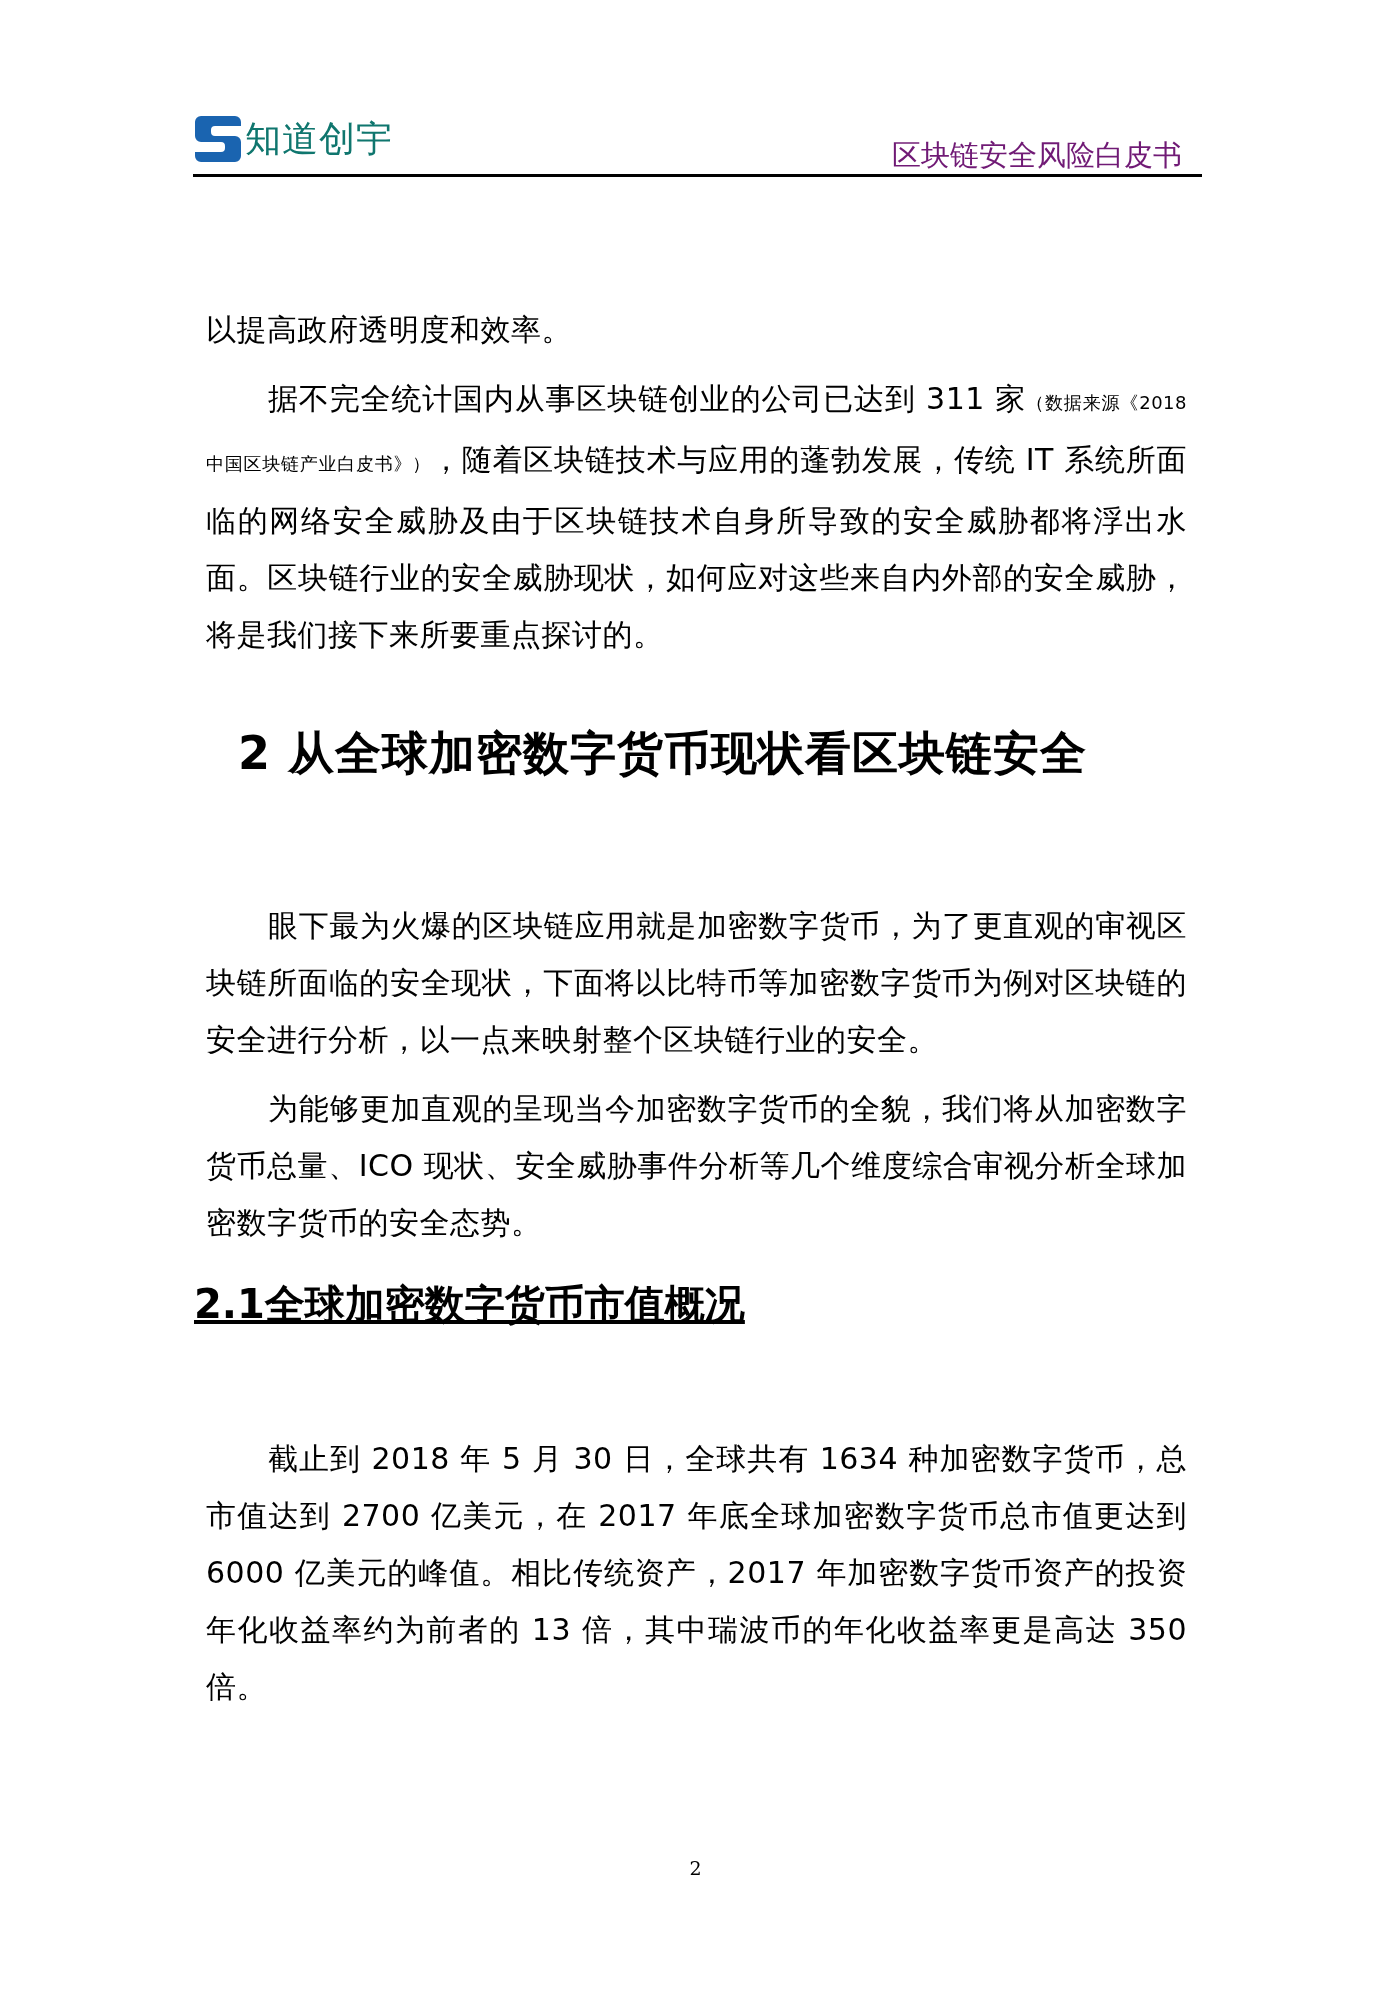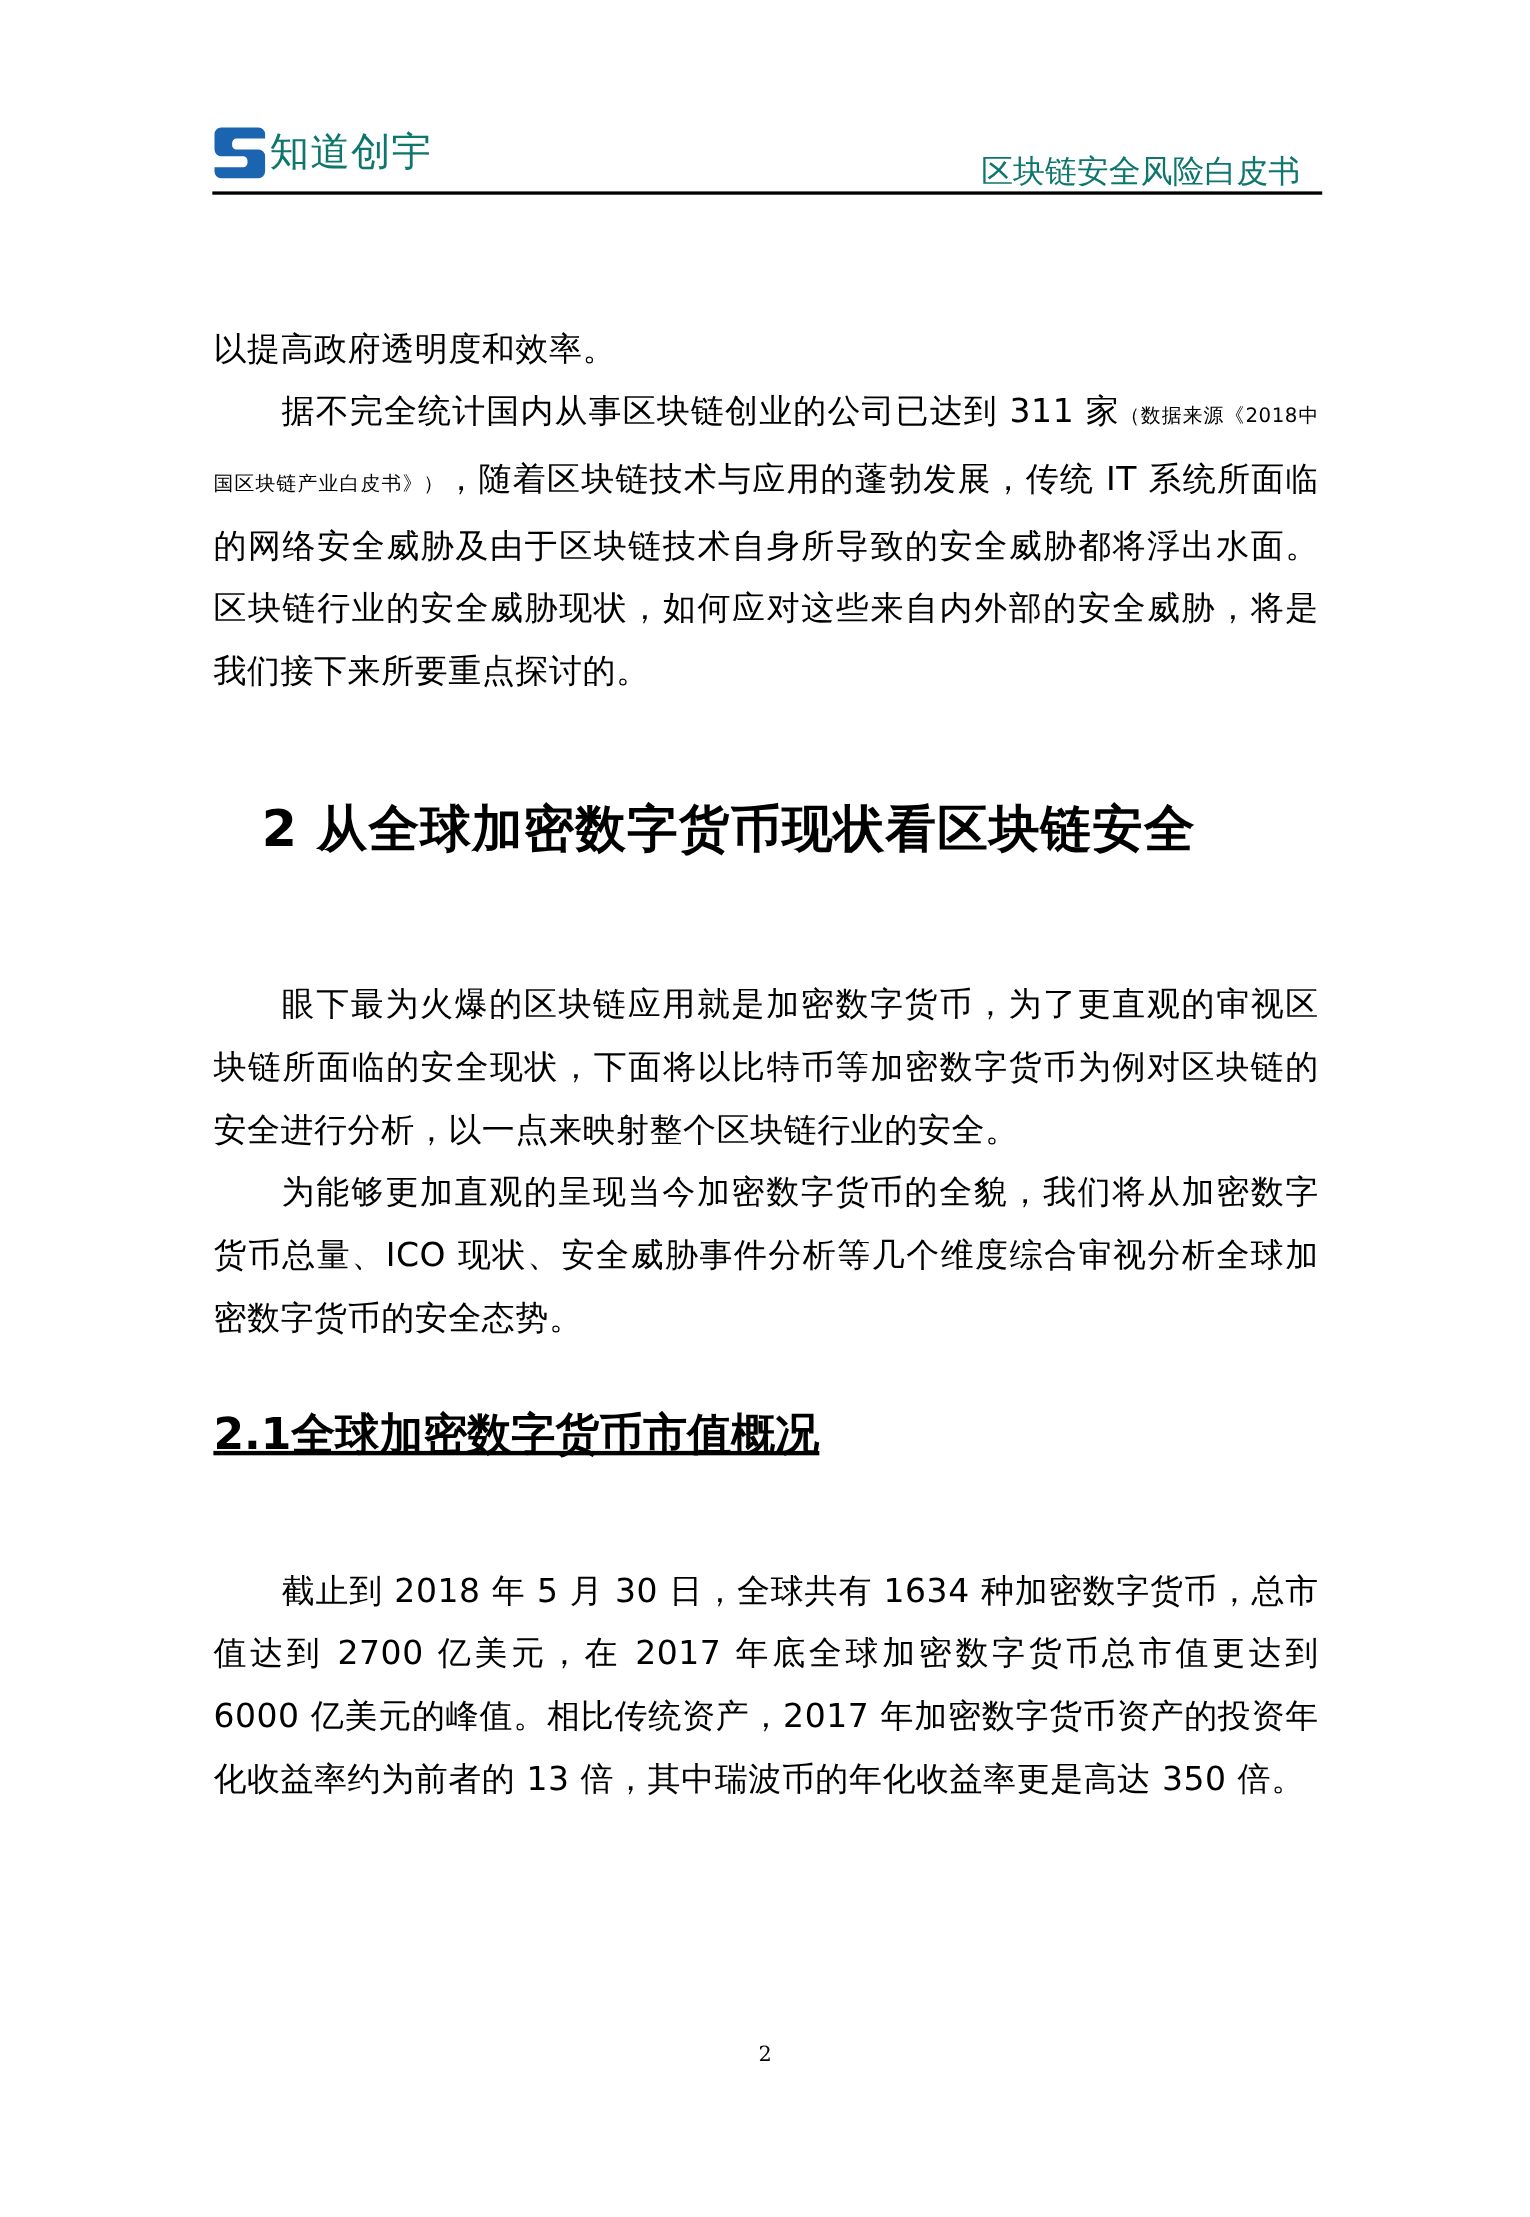--- a/index.html
+++ b/index.html
@@ -9,27 +9,27 @@
     color: #000;
   }
   .header { position: absolute; left: 193px; top: 108px; width: 1009px; height: 70px; }
   .logo { position: absolute; left: 0; top: 6px; width: 50px; height: 50px; }
   .brand {
     position: absolute; left: 52px; top: 8px;
     font-size: 36px; line-height: 46px; color: #0f766e; letter-spacing: 1px;
   }
   .doc-title {
     position: absolute; right: 20px; top: 30px;
-    font-size: 29px; line-height: 34px; color: #0f766e;
+    font-size: 29px; line-height: 34px; color: #701a75;
   }
   .header-rule { position: absolute; left: 0; top: 66px; width: 1009px; height: 3px; background: #000; }
 
   .content { position: absolute; left: 194px; width: 1005px; }
   .para {
-    font-size: 30px; line-height: 57px; margin: 0; text-align: justify;
+    font-size: 30px; line-height: 57px; margin: 12px; text-align: justify;
     text-justify: inter-character; letter-spacing: 0.5px;
   }
   .indent { text-indent: 62px; }
   .small { font-size: 18px; }
   .h1 { font-size: 46px; line-height: 60px; margin: 0; letter-spacing: 1px; }
   .h2 { font-size: 40px; line-height: 56px; margin: 0; }
   .page-num {
     position: absolute; left: 0; width: 1391px; top: 1857px; text-align: center;
     font-family: "DejaVu Serif", "Liberation Serif", serif; font-size: 19px;
   }

